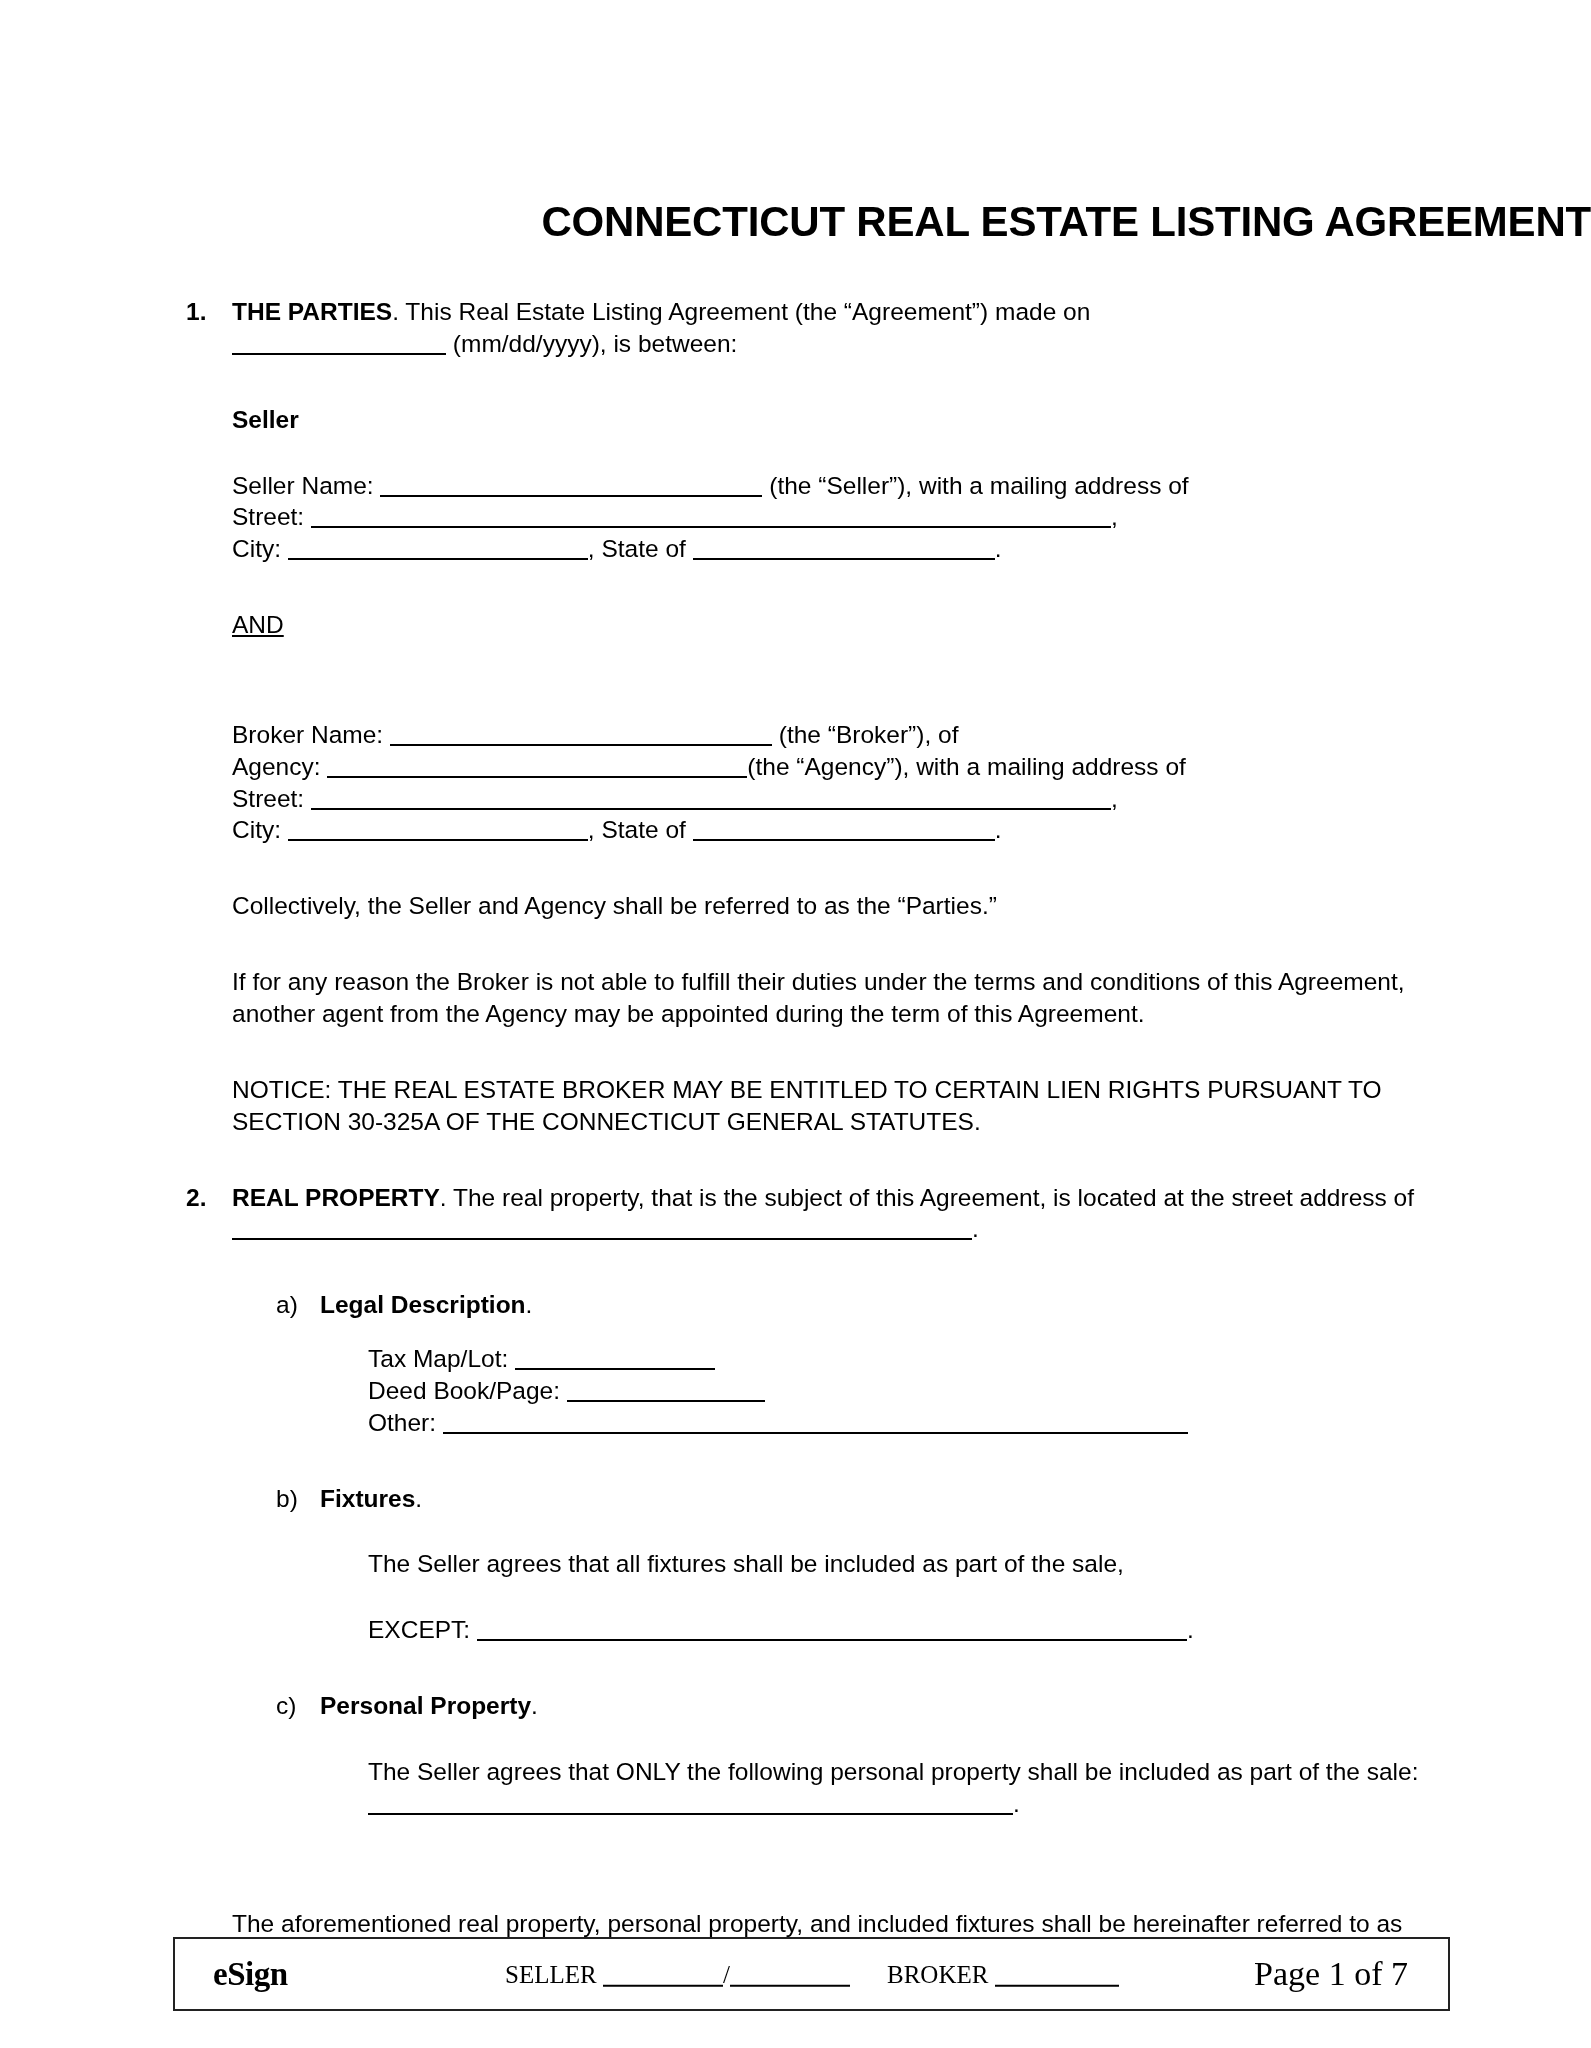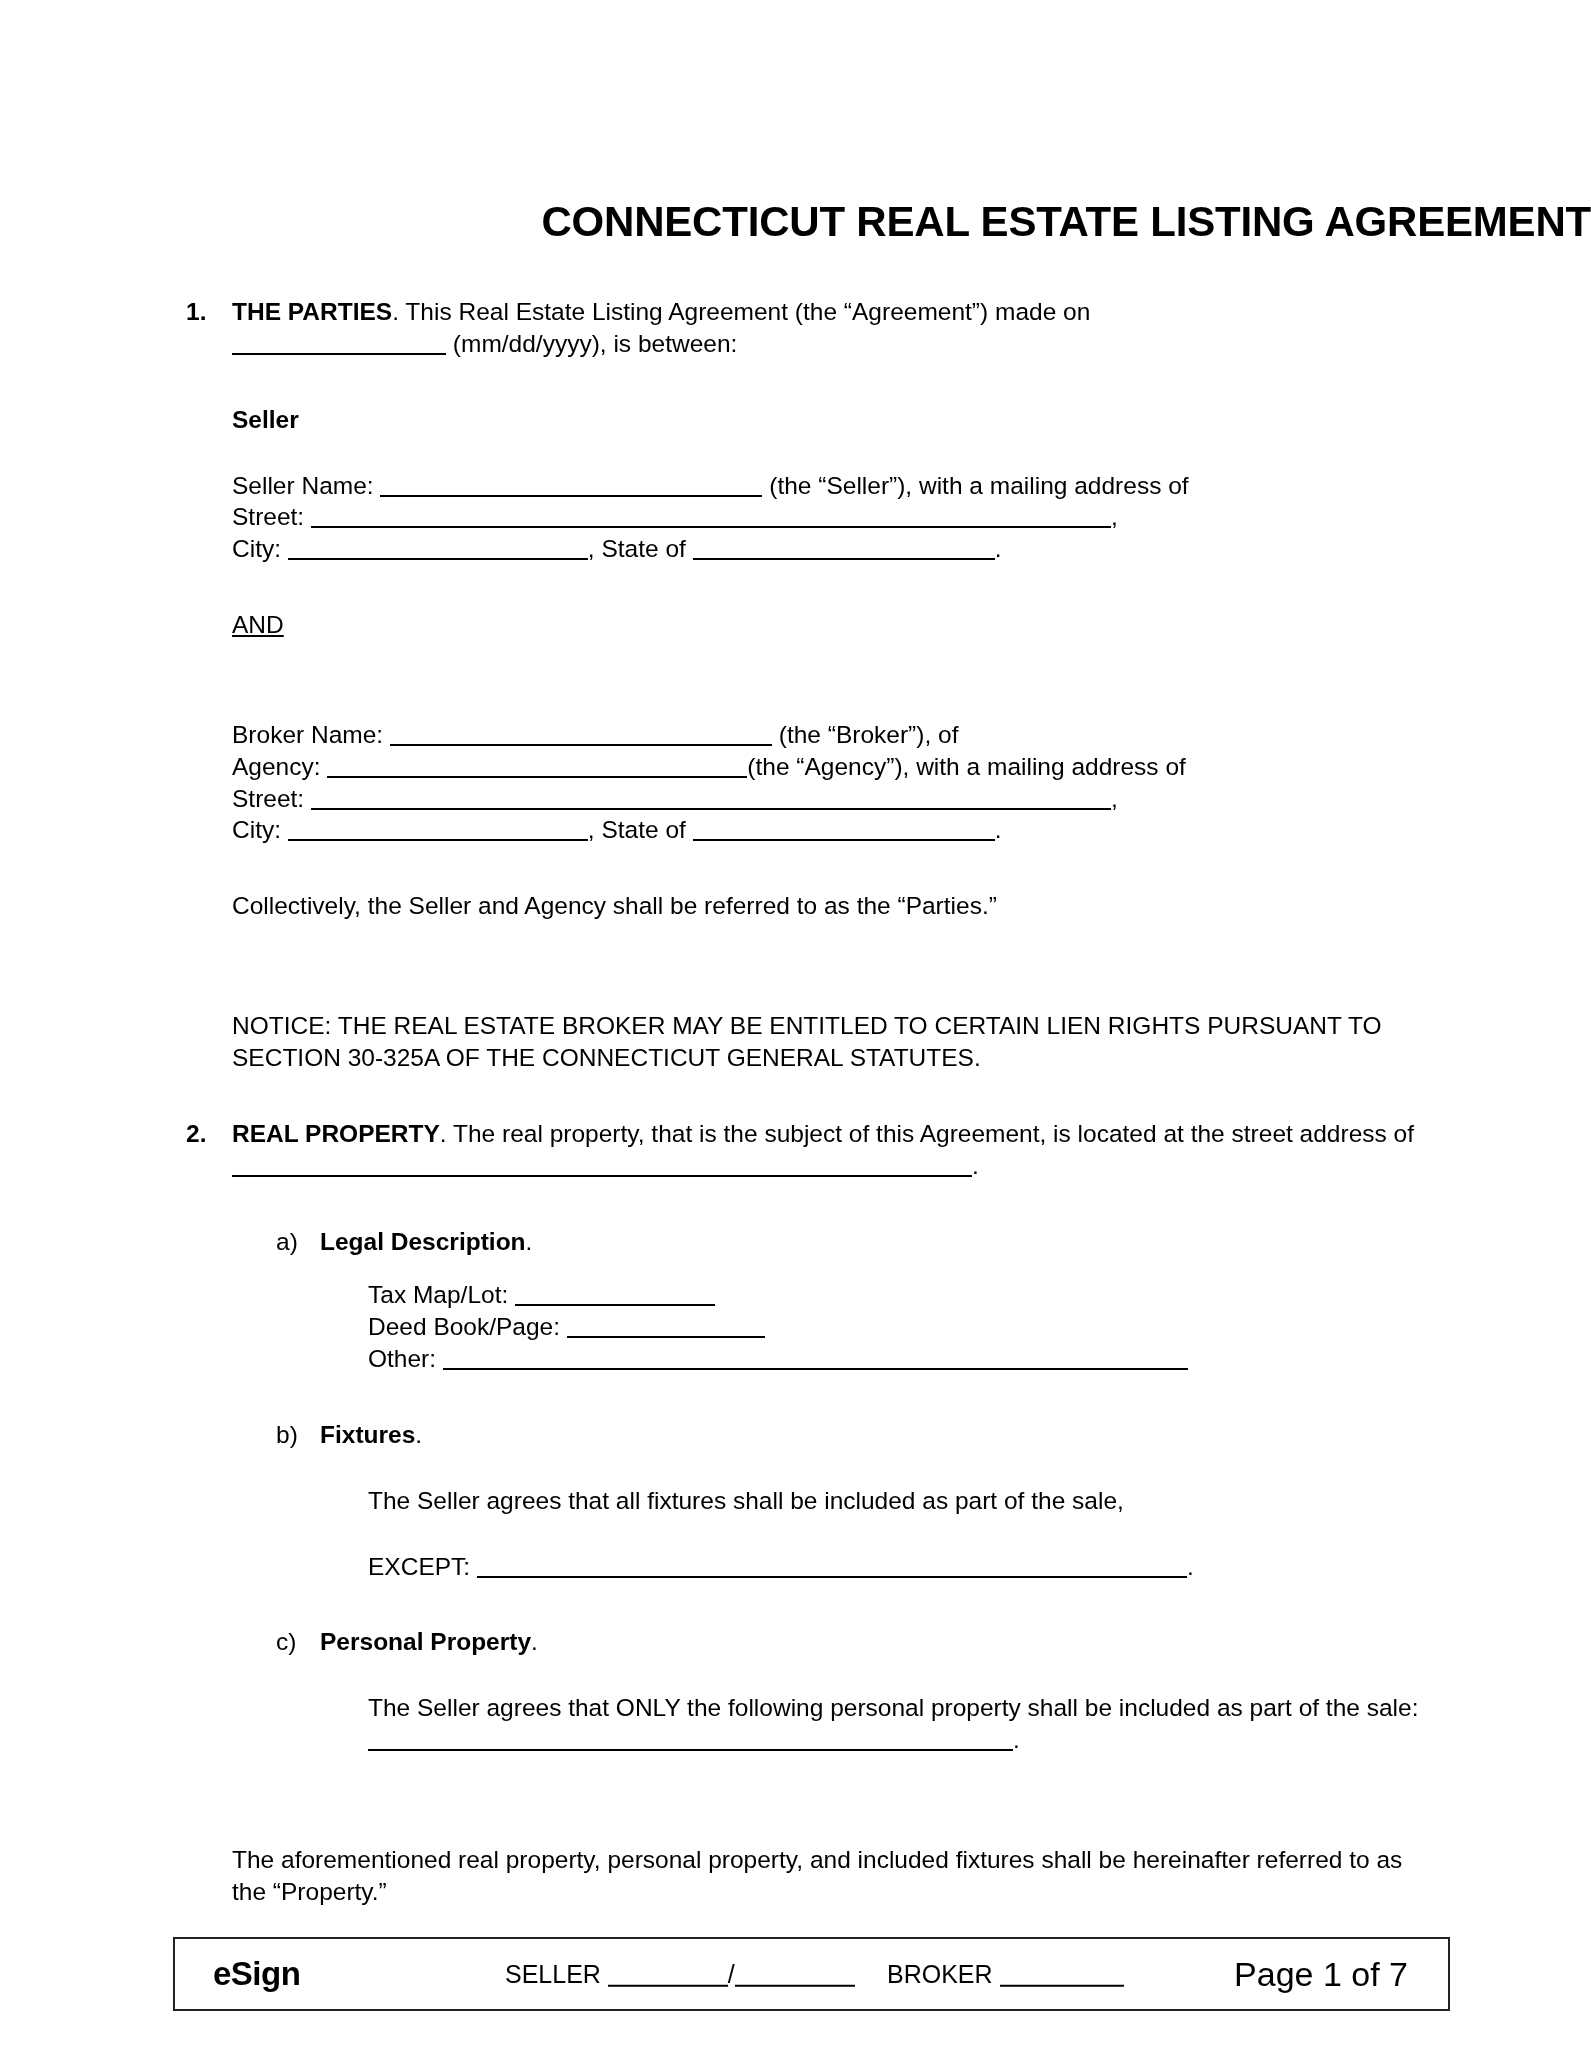--- a/index.html
+++ b/index.html
@@ -131,20 +131,21 @@
     width: 1277px;
     height: 74px;
     border: 2px solid #222;
     box-sizing: border-box;
     background: #fff;
   }
   .footer-inner {
     position: relative;
     width: 100%;
     height: 100%;
+    font-family: Liberation Serif, serif;
   }
   .footer-logo {
     position: absolute;
     left: 38px;
     top: 50%;
     transform: translateY(-50%);
     font-size: 33px;
     font-weight: bold;
     letter-spacing: -0.5px;
   }
@@ -240,20 +241,21 @@
         <span class="blank bl-state"></span><span>.</span>
       </div>
     </div>
 
     <div class="gap-lg"></div>
 
     <div class="indent1">Collectively, the Seller and Agency shall be referred to as the “Parties.”</div>
 
     <div class="gap-lg"></div>
 
+    <div class="indent1">If for any reason the Broker is not able to fulfill their duties under the terms and conditions of this Agreement, another agent from the Agency may be appointed during the term of this Agreement.</div>
 
     <div class="gap-lg"></div>
 
     <div class="indent1">NOTICE: THE REAL ESTATE BROKER MAY BE ENTITLED TO CERTAIN LIEN RIGHTS PURSUANT TO SECTION 30-325A OF THE CONNECTICUT GENERAL STATUTES.</div>
 
     <div class="gap-lg"></div>
 
     <div class="clause">
       <span class="clause-num">2.</span>
       <span class="clause-head">REAL PROPERTY</span><span>. The real property, that is the subject of this Agreement, is located at the street address of</span>

